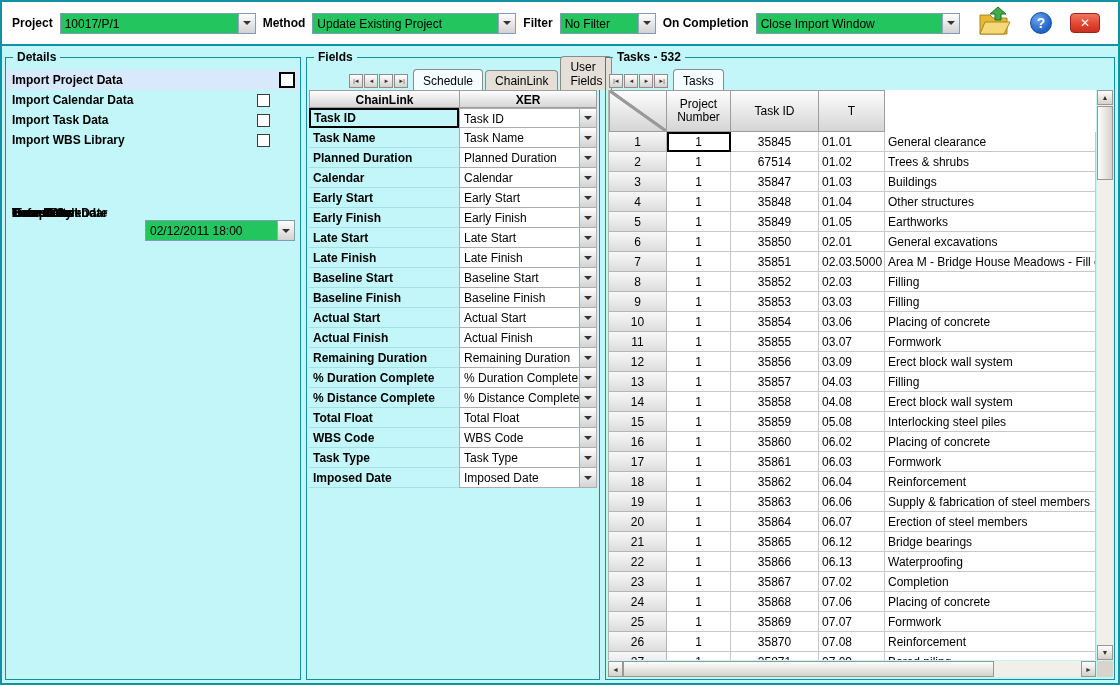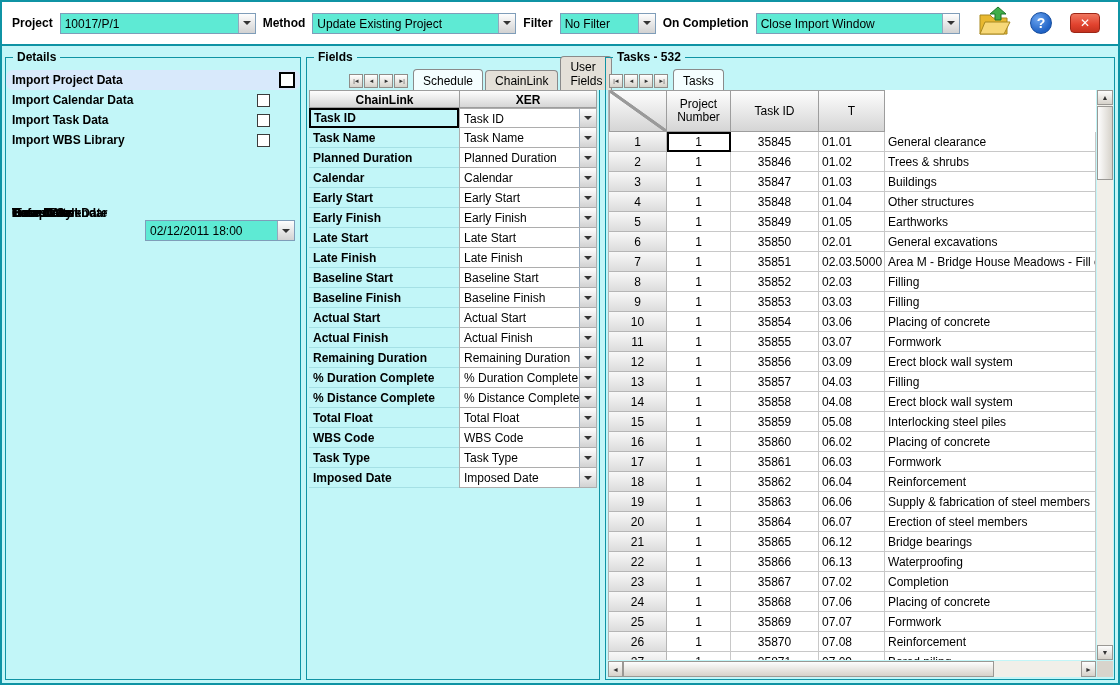--- a/index.html
+++ b/index.html
@@ -12,21 +12,21 @@
   .window { position:absolute; inset:0; border:2px solid #0f93a4; background:#c2f6f8; }
 
   
   .toolbar {
     position:absolute; top:0; left:0; right:0; height:44px;
     background:#fff; border-bottom:2px solid #0f93a4;
     display:flex; align-items:center; padding:0 10px; gap:7px;
   }
   .tlabel { font-weight:bold; white-space:nowrap; }
   .tselect {
-    height:21px; border:1px solid #7f9db9; background:#5eead4;
+    height:21px; border:1px solid #7f9db9; background:#22c55e;
     display:flex; align-items:stretch; overflow:hidden;
   }
   .tsel-val { flex:1; padding:3px 0 0 4px; overflow:hidden; white-space:nowrap; }
   .ddbtn {
     width:17px; flex:none; border-left:1px solid #93a8bd;
     background:linear-gradient(#fefefe,#d2d2d2);
     display:flex; align-items:center; justify-content:center;
   }
   .ddbtn.disabled { background:linear-gradient(#f0f0f0,#dcdcdc); }
   .tri { width:0; height:0; border-left:4px solid transparent; border-right:4px solid transparent; border-top:4px solid #333; }
@@ -53,21 +53,21 @@
     position:absolute; top:-8px; left:7px; background:#c2f6f8; padding:0 4px;
     font-weight:bold; white-space:nowrap;
   }
   .panel.details { width:296px; flex:none; }
   .panel.fields  { width:294px; flex:none;padding-left:39px; }
   .panel.tasks   { flex:1; }
 
   
   .cb-list { margin-top:12px; }
   .cb-row { height:20px; position:relative; display:flex; align-items:center; }
-  .cb-row.hl { background:#d8e9fb;border-radius:7px; }
+  .cb-row.hl { background:#d8e9fb; }
   .cb-lab { font-weight:bold; padding-left:6px; }
   .cbx { position:absolute; right:30px; width:13px; height:13px; background:#fff; border:1px solid #3c3c3c; }
   .cbx.focus { right:5px; width:16px; height:16px; border:2px solid #000; }
   .dfields { position:relative; margin-top:52px; height:250px; }
   .frow { position:absolute; left:6px; right:5px; height:21px; }
   .frow:nth-child(1){top:0} .frow:nth-child(2){top:30} .frow:nth-child(3){top:60}
   .frow:nth-child(4){top:90} .frow:nth-child(5){top:150} .frow:nth-child(6){top:180}
   .frow:nth-child(7){top:210}
   .flabel { position:absolute; left:0; top:4px; font-weight:bold; }
   .fctrl { position:absolute; right:0; top:18px; width:150px; height:21px; }
@@ -518,21 +518,21 @@
             <div class="trow">
               <div class="td">1</div>
               <div class="td cell-focus">1</div>
               <div class="td">35845</div>
               <div class="td">01.01</div>
               <div class="td">General clearance</div>
             </div>
             <div class="trow">
               <div class="td">2</div>
               <div class="td">1</div>
-              <div class="td">35846</div>
+              <div class="td">67514</div>
               <div class="td">01.02</div>
               <div class="td">Trees &amp; shrubs</div>
             </div>
             <div class="trow">
               <div class="td">3</div>
               <div class="td">1</div>
               <div class="td">35847</div>
               <div class="td">01.03</div>
               <div class="td">Buildings</div>
             </div>

